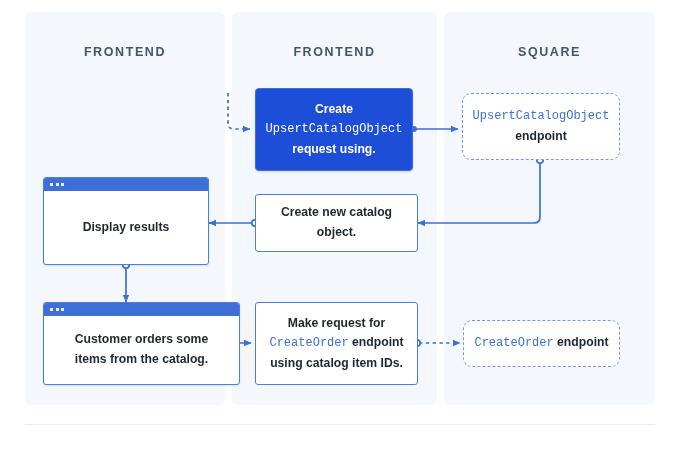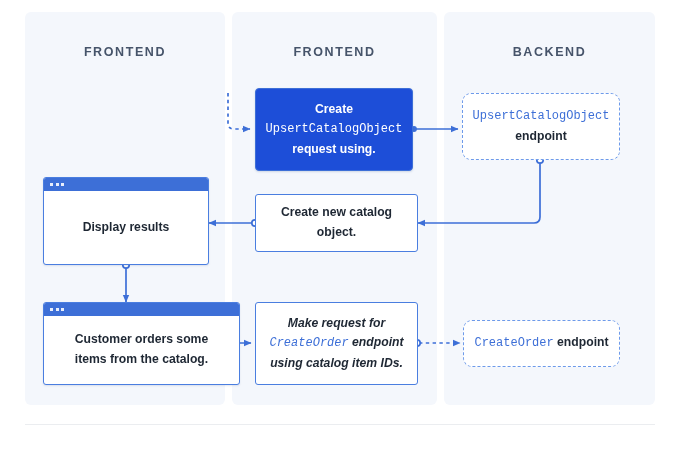--- a/index.html
+++ b/index.html
@@ -142,21 +142,21 @@
 
 <div id="stage">
 
   <div class="col" id="col-frontend">
     <div class="col-title">FRONTEND</div>
   </div>
   <div class="col" id="col-backend">
     <div class="col-title">FRONTEND</div>
   </div>
   <div class="col" id="col-square">
-    <div class="col-title">BACKEND</div>
+    <div class="col-title">SQUARE</div>
   </div>
 
   <svg id="wires" viewBox="0 0 700 457">
     <defs>
       <marker id="arrow-solid" viewBox="0 0 10 10" refX="8.4" refY="5" markerWidth="5.2" markerHeight="5.2" orient="auto-start-reverse">
         <path d="M 0 1.2 L 9 5 L 0 8.8 z" fill="#3d6fd7"></path>
       </marker>
       <marker id="arrow-dashed" viewBox="0 0 10 10" refX="8.4" refY="5" markerWidth="5.2" markerHeight="5.2" orient="auto-start-reverse">
         <path d="M 0 1.2 L 9 5 L 0 8.8 z" fill="#3d6fd7"></path>
       </marker>
@@ -235,21 +235,21 @@
       <span class="window-dot"></span>
     </div>
     <div class="window-body">
       <div>
         <span>Customer orders some</span><br>
         <span>items from the catalog.</span>
       </div>
     </div>
   </div>
 
-  <div class="node outline" id="node-make-request" style="left:255px; top:302px; width:163px; height:83px;font-style:italic;">
+  <div class="node outline" id="node-make-request" style="left:255px; top:302px; width:163px; height:83px;">
     <div>
       <span>Make request for</span><br>
       <span class="mono">CreateOrder</span>
       <span>endpoint</span><br>
       <span>using catalog item IDs.</span>
     </div>
   </div>
 
   <div class="node dashed" id="node-create-order-endpoint" style="left:463px; top:320px; width:157px; height:47px;">
     <div>

